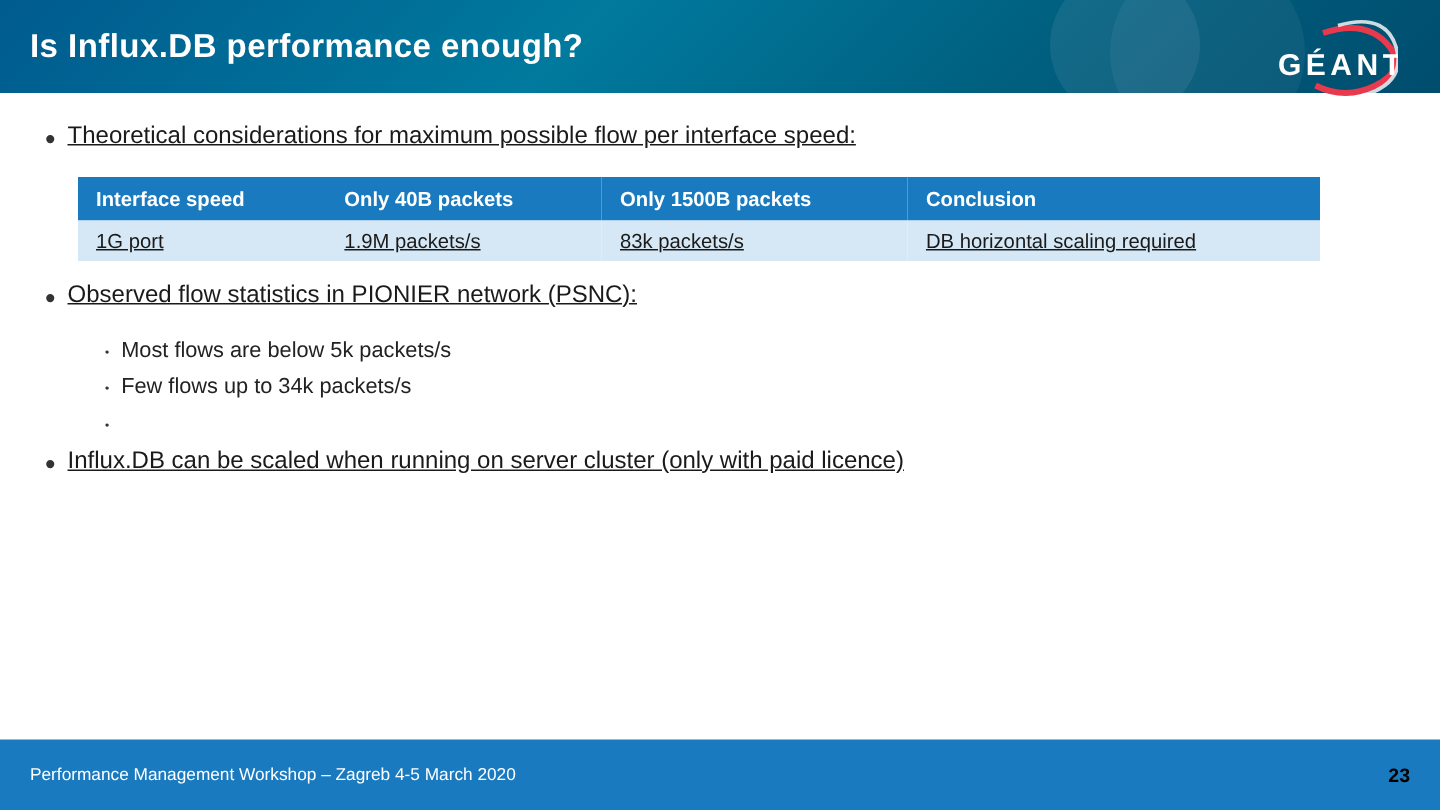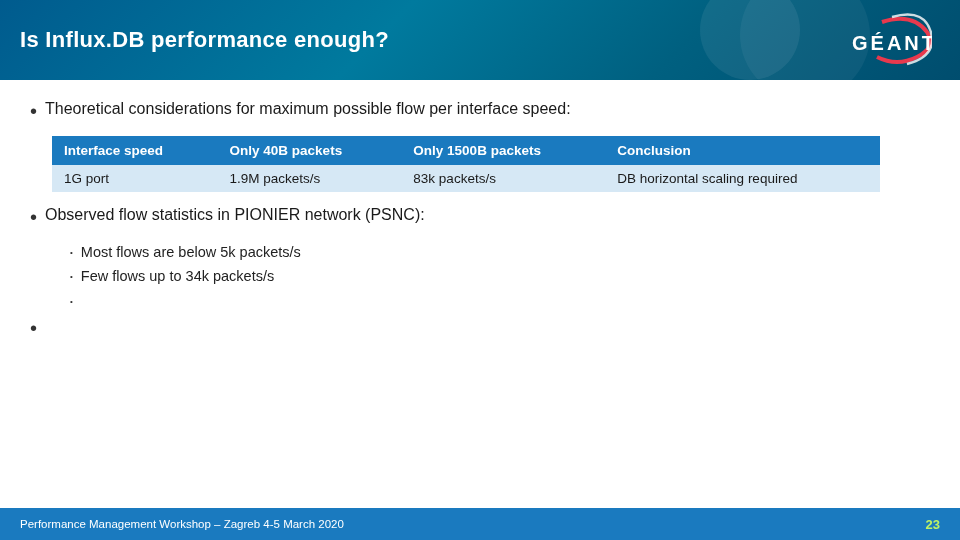--- a/index.html
+++ b/index.html
@@ -9,21 +9,21 @@
       height: 540px;
       font-family: 'Segoe UI', Arial, sans-serif;
       background: #ffffff;
       overflow: hidden;
       position: relative;
     }
 
     
     .header {
       background: linear-gradient(135deg, #005b8e 0%, #007a9e 40%, #006080 70%, #004d6e 100%);
-      height: 80px;
+      height: 62px;
       display: flex;
       align-items: center;
       padding: 0 20px;
       position: relative;
     }
 
     .header-title {
       color: #ffffff;
       font-size: 22px;
       font-weight: 600;
@@ -87,20 +87,21 @@
     .bullet-main .dot {
       color: #333;
       font-size: 20px;
       margin-right: 8px;
       line-height: 1.3;
       flex-shrink: 0;
     }
 
     .bullet-main .text {
       line-height: 1.4;
+      text-decoration: underline;
     }
 
     
     .table-wrapper {
       margin: 8px 0 12px 22px;
     }
 
     table {
       border-collapse: collapse;
       width: 828px;
@@ -123,20 +124,21 @@
     }
 
     tbody tr:nth-child(even) {
       background: #e8f3fa;
     }
 
     tbody td {
       padding: 6px 12px;
       color: #1a1a1a;
       vertical-align: top;
+      text-decoration: underline;
     }
 
     
     .sub-bullets {
       margin: 4px 0 8px 40px;
     }
 
     .sub-bullet {
       display: flex;
       align-items: flex-start;
@@ -152,35 +154,35 @@
       margin-top: 5px;
       flex-shrink: 0;
     }
 
     
     .footer {
       position: absolute;
       bottom: 0;
       left: 0;
       right: 0;
-      height: 32px;
+      height: 47px;
       background: #1a7abf;
       display: flex;
       align-items: center;
       justify-content: space-between;
       padding: 0 20px;
     }
 
     .footer-text {
       color: #ffffff;
       font-size: 11.5px;
     }
 
     .footer-page {
-      color: #bef264;
+      color: #000000;
       font-size: 13px;
       font-weight: 600;
     }
   </style>
 </head>
 <body>
 
 <div class="header">
   <span class="header-title">Is Influx.DB performance enough?</span>
 
@@ -236,20 +238,21 @@
         <span class="dot">•</span>
         <span>Few flows up to 34k packets/s</span>
       </div>
       <div class="sub-bullet">
         <span class="dot">•</span>
       </div>
     </div>
 
   <div class="bullet-main">
     <span class="dot">•</span>
+    <span class="text">Influx.DB can be scaled when running on server cluster (only with paid licence)</span>
   </div>
 
 </div>
 
 <div class="footer">
   <span class="footer-text">Performance Management Workshop – Zagreb 4-5 March 2020</span>
   <span class="footer-page">23</span>
 </div>
 
 </body></html>

